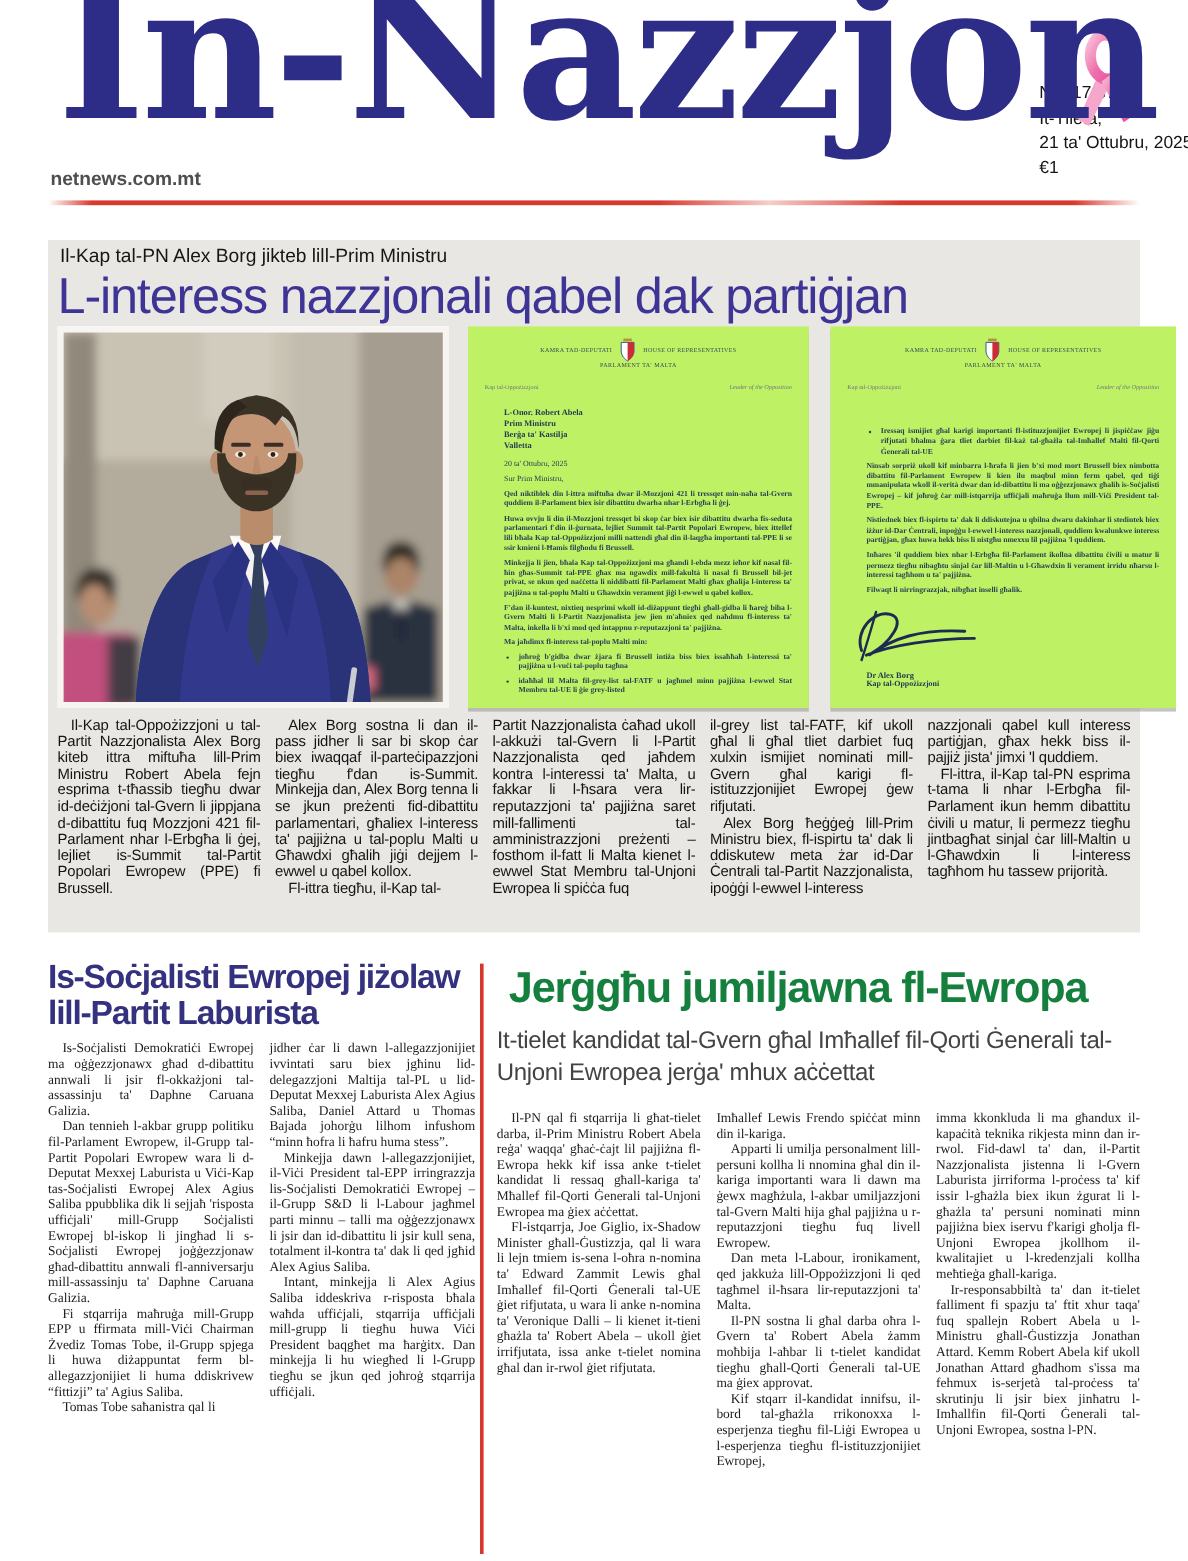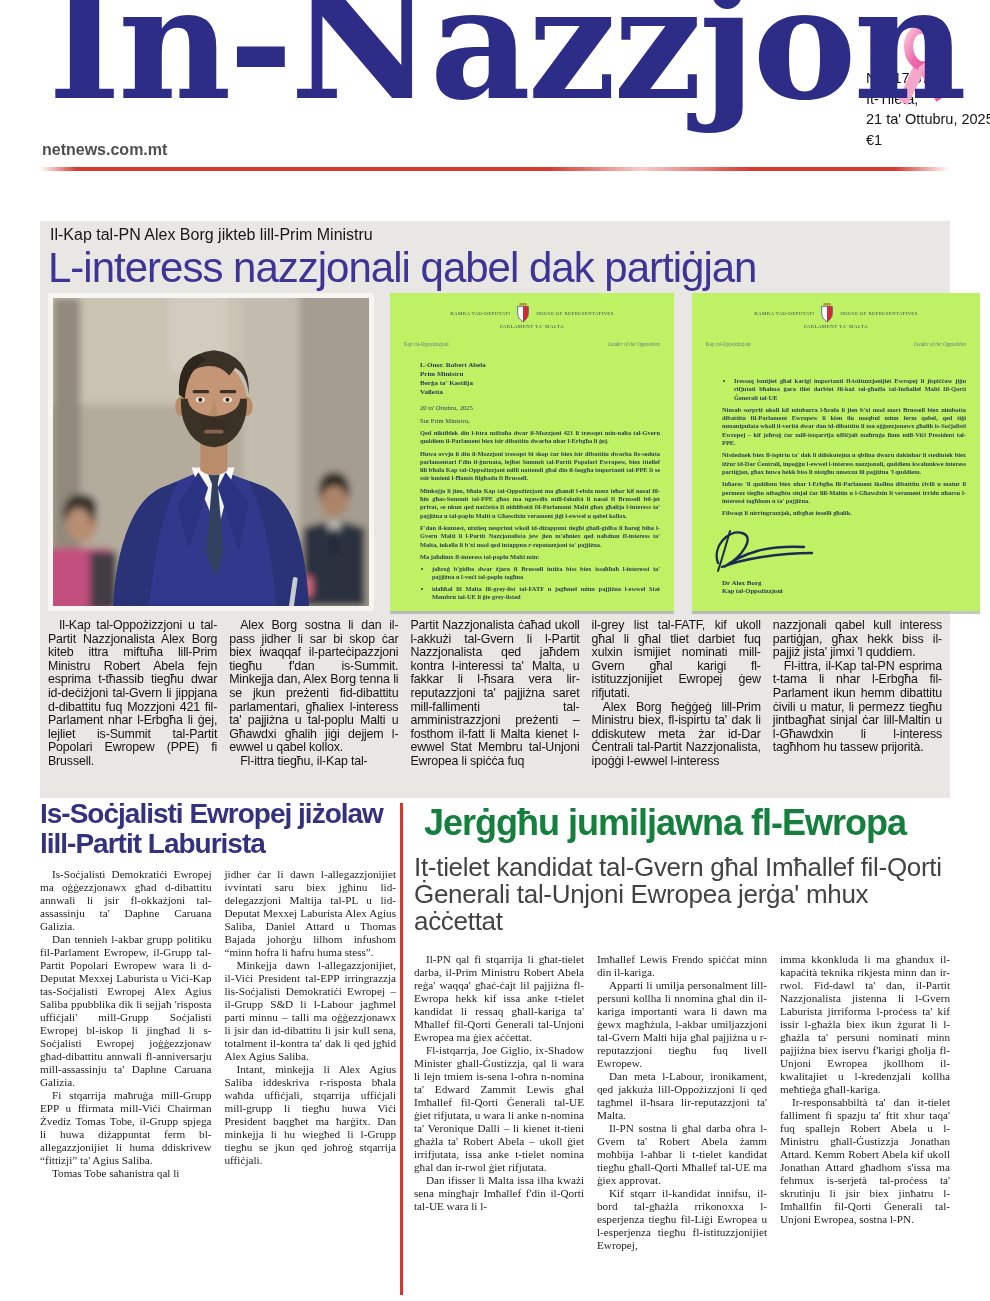--- a/index.html
+++ b/index.html
@@ -13,21 +13,21 @@
              font-weight:bold;font-size:156px;line-height:156px;letter-spacing:-3px;color:#2d2d87;
              white-space:nowrap;z-index:3;}
   .site{position:absolute;left:42px;top:141px;font-size:16px;font-weight:bold;color:#4f4f4f;z-index:1;}
   .red-rule{position:absolute;left:40px;top:167px;width:910px;height:4px;z-index:1;
             background:linear-gradient(90deg,rgba(217,58,48,0) 0%,#d93a30 4%,#d93a30 56%,
                        rgba(217,58,48,.25) 66%,#d93a30 78%,#d93a30 94%,rgba(217,58,48,0) 100%);}
   .issue-info{position:absolute;left:866px;top:68px;font-size:14.5px;line-height:20.5px;color:#141414;white-space:nowrap;z-index:2;}
   .ribbon{position:absolute;left:894px;top:26px;width:56px;height:82px;z-index:2;}
 
   
-  #lead{position:absolute;left:40px;top:221px;width:910px;height:577px;background:#e8e7e4;}
+  #lead{position:absolute;left:40px;top:200px;width:910px;height:577px;background:#e8e7e4;}
   .kicker{position:absolute;left:10px;top:5px;font-size:16px;color:#161616;}
   .main-headline{position:absolute;left:8px;top:22px;margin:0;font-size:42px;line-height:50px;
                  letter-spacing:-1px;font-weight:normal;color:#3d3496;white-space:nowrap;}
   .media-row{position:absolute;left:8px;top:72px;width:894px;height:318px;}
   #photo{position:absolute;left:0;top:0;width:326px;height:318px;background:#fff;
          border:5px solid #f6f5f2;box-sizing:border-box;}
   .letter{position:absolute;top:0;height:318px;background:#bef264;box-sizing:border-box;
           padding:10px 14px 8px 30px;overflow:hidden;box-shadow:0 3px 0 rgba(150,150,148,.55);
           font-family:"Liberation Serif",serif;}
   .letter1{left:342px;width:284px;}
@@ -62,21 +62,21 @@
   .serif-col p.lead{text-indent:0;}
 
   #socialists{position:absolute;left:40px;top:799px;width:356px;}
   #socialists h2{margin:0;font-size:28px;line-height:30px;font-weight:bold;letter-spacing:-1px;color:#34317f;}
   #socialists .serif-cols{margin-top:9px;gap:13px;height:434px;}
 
   #vrule{position:absolute;left:400px;top:803px;width:3px;height:492px;background:#d6372b;}
 
   #europe{position:absolute;left:414px;top:792px;width:536px;}
   #europe h2{margin:10px;font-size:36px;line-height:42px;font-weight:bold;letter-spacing:-1px;color:#15803d;white-space:nowrap;}
-  #europe .subhead{font-size:26px;line-height:27px;letter-spacing:-.3px;color:#434343;margin:2px 0 18px;}
+  #europe .subhead{font-size:20px;line-height:27px;letter-spacing:-.3px;color:#434343;margin:2px 0 18px;}
   #europe .serif-cols{margin-top:8px;gap:13px;height:404px;}
 </style>
 </head>
 <body>
 
 <div id="page">
 
   <header id="masthead">
     <div class="red-rule"></div>
     <h1 class="nameplate">In-Nazzjon</h1>
@@ -287,27 +287,26 @@
   <div id="vrule"></div>
 
   <section id="europe">
     <h2>Jerġgħu jumiljawna fl-Ewropa</h2>
     <p class="subhead">It-tielet kandidat tal-Gvern għal Imħallef fil-Qorti Ġenerali tal-Unjoni Ewropea jerġa' mhux aċċettat</p>
     <div class="serif-cols">
       <div class="serif-col">
 
       <p>Il-PN qal fi stqarrija li għat-tielet darba, il-Prim Ministru Robert Abela reġa' waqqa' għaċ-ċajt lil pajjiżna fl-Ewropa hekk kif issa anke t-tielet kandidat li ressaq għall-kariga ta' Mħallef fil-Qorti Ġenerali tal-Unjoni Ewropea ma ġiex aċċettat.</p>
           <p>Fl-istqarrja, Joe Giglio, ix-Shadow Minister għall-Ġustizzja, qal li wara li lejn tmiem is-sena l-oħra n-nomina ta' Edward Zammit Lewis għal Imħallef fil-Qorti Ġenerali tal-UE ġiet rifjutata, u wara li anke n-nomina ta' Veronique Dalli – li kienet it-tieni għażla ta' Robert Abela – ukoll ġiet irrifjutata, issa anke t-tielet nomina għal dan ir-rwol ġiet rifjutata.</p>
-          <p>Dan ifisser li Malta issa ilha kważi sena mingħajr Imħallef f'din il-Qorti tal-UE wara li l-</p>
         </div>
       <div class="serif-col">
         <p class="lead">Imħallef Lewis Frendo spiċċat minn din il-kariga.</p>
       <p>Apparti li umilja personalment lill-persuni kollha li nnomina għal din il-kariga importanti wara li dawn ma ġewx magħżula, l-akbar umiljazzjoni tal-Gvern Malti hija għal pajjiżna u r-reputazzjoni tiegħu fuq livell Ewropew.</p>
           <p>Dan meta l-Labour, ironikament, qed jakkuża lill-Oppożizzjoni li qed tagħmel il-ħsara lir-reputazzjoni ta' Malta.</p>
-          <p>Il-PN sostna li għal darba oħra l-Gvern ta' Robert Abela żamm moħbija l-aħbar li t-tielet kandidat tiegħu għall-Qorti Mħallef tal-UE ma ġiex approvat.</p>
+          <p>Il-PN sostna li għal darba oħra l-Gvern ta' Robert Abela żamm moħbija l-aħbar li t-tielet kandidat tiegħu għall-Qorti Ġenerali tal-UE ma ġiex approvat.</p>
           <p>Kif stqarr il-kandidat innifsu, il-bord tal-għażla rrikonoxxa l-esperjenza tiegħu fil-Liġi Ewropea u l-esperjenza tiegħu fl-istituzzjonijiet Ewropej,</p>
         </div>
       <div class="serif-col">
         <p class="lead">imma kkonkluda li ma għandux il-kapaċità teknika rikjesta minn dan ir-rwol. Fid-dawl ta' dan, il-Partit Nazzjonalista jistenna li l-Gvern Laburista jirriforma l-proċess ta' kif issir l-għażla biex ikun żgurat li l-għażla ta' persuni nominati minn pajjiżna biex iservu f'karigi għolja fl-Unjoni Ewropea jkollhom il-kwalitajiet u l-kredenzjali kollha meħtieġa għall-kariga.</p>
       <p>Ir-responsabbiltà ta' dan it-tielet falliment fi spazju ta' ftit xhur taqa' fuq spallejn Robert Abela u l-Ministru għall-Ġustizzja Jonathan Attard. Kemm Robert Abela kif ukoll Jonathan Attard għadhom s'issa ma fehmux is-serjetà tal-proċess ta' skrutinju li jsir biex jinħatru l-Imħallfin fil-Qorti Ġenerali tal-Unjoni Ewropea, sostna l-PN.</p>
         </div>
     </div>
   </section>
 
 </div>

